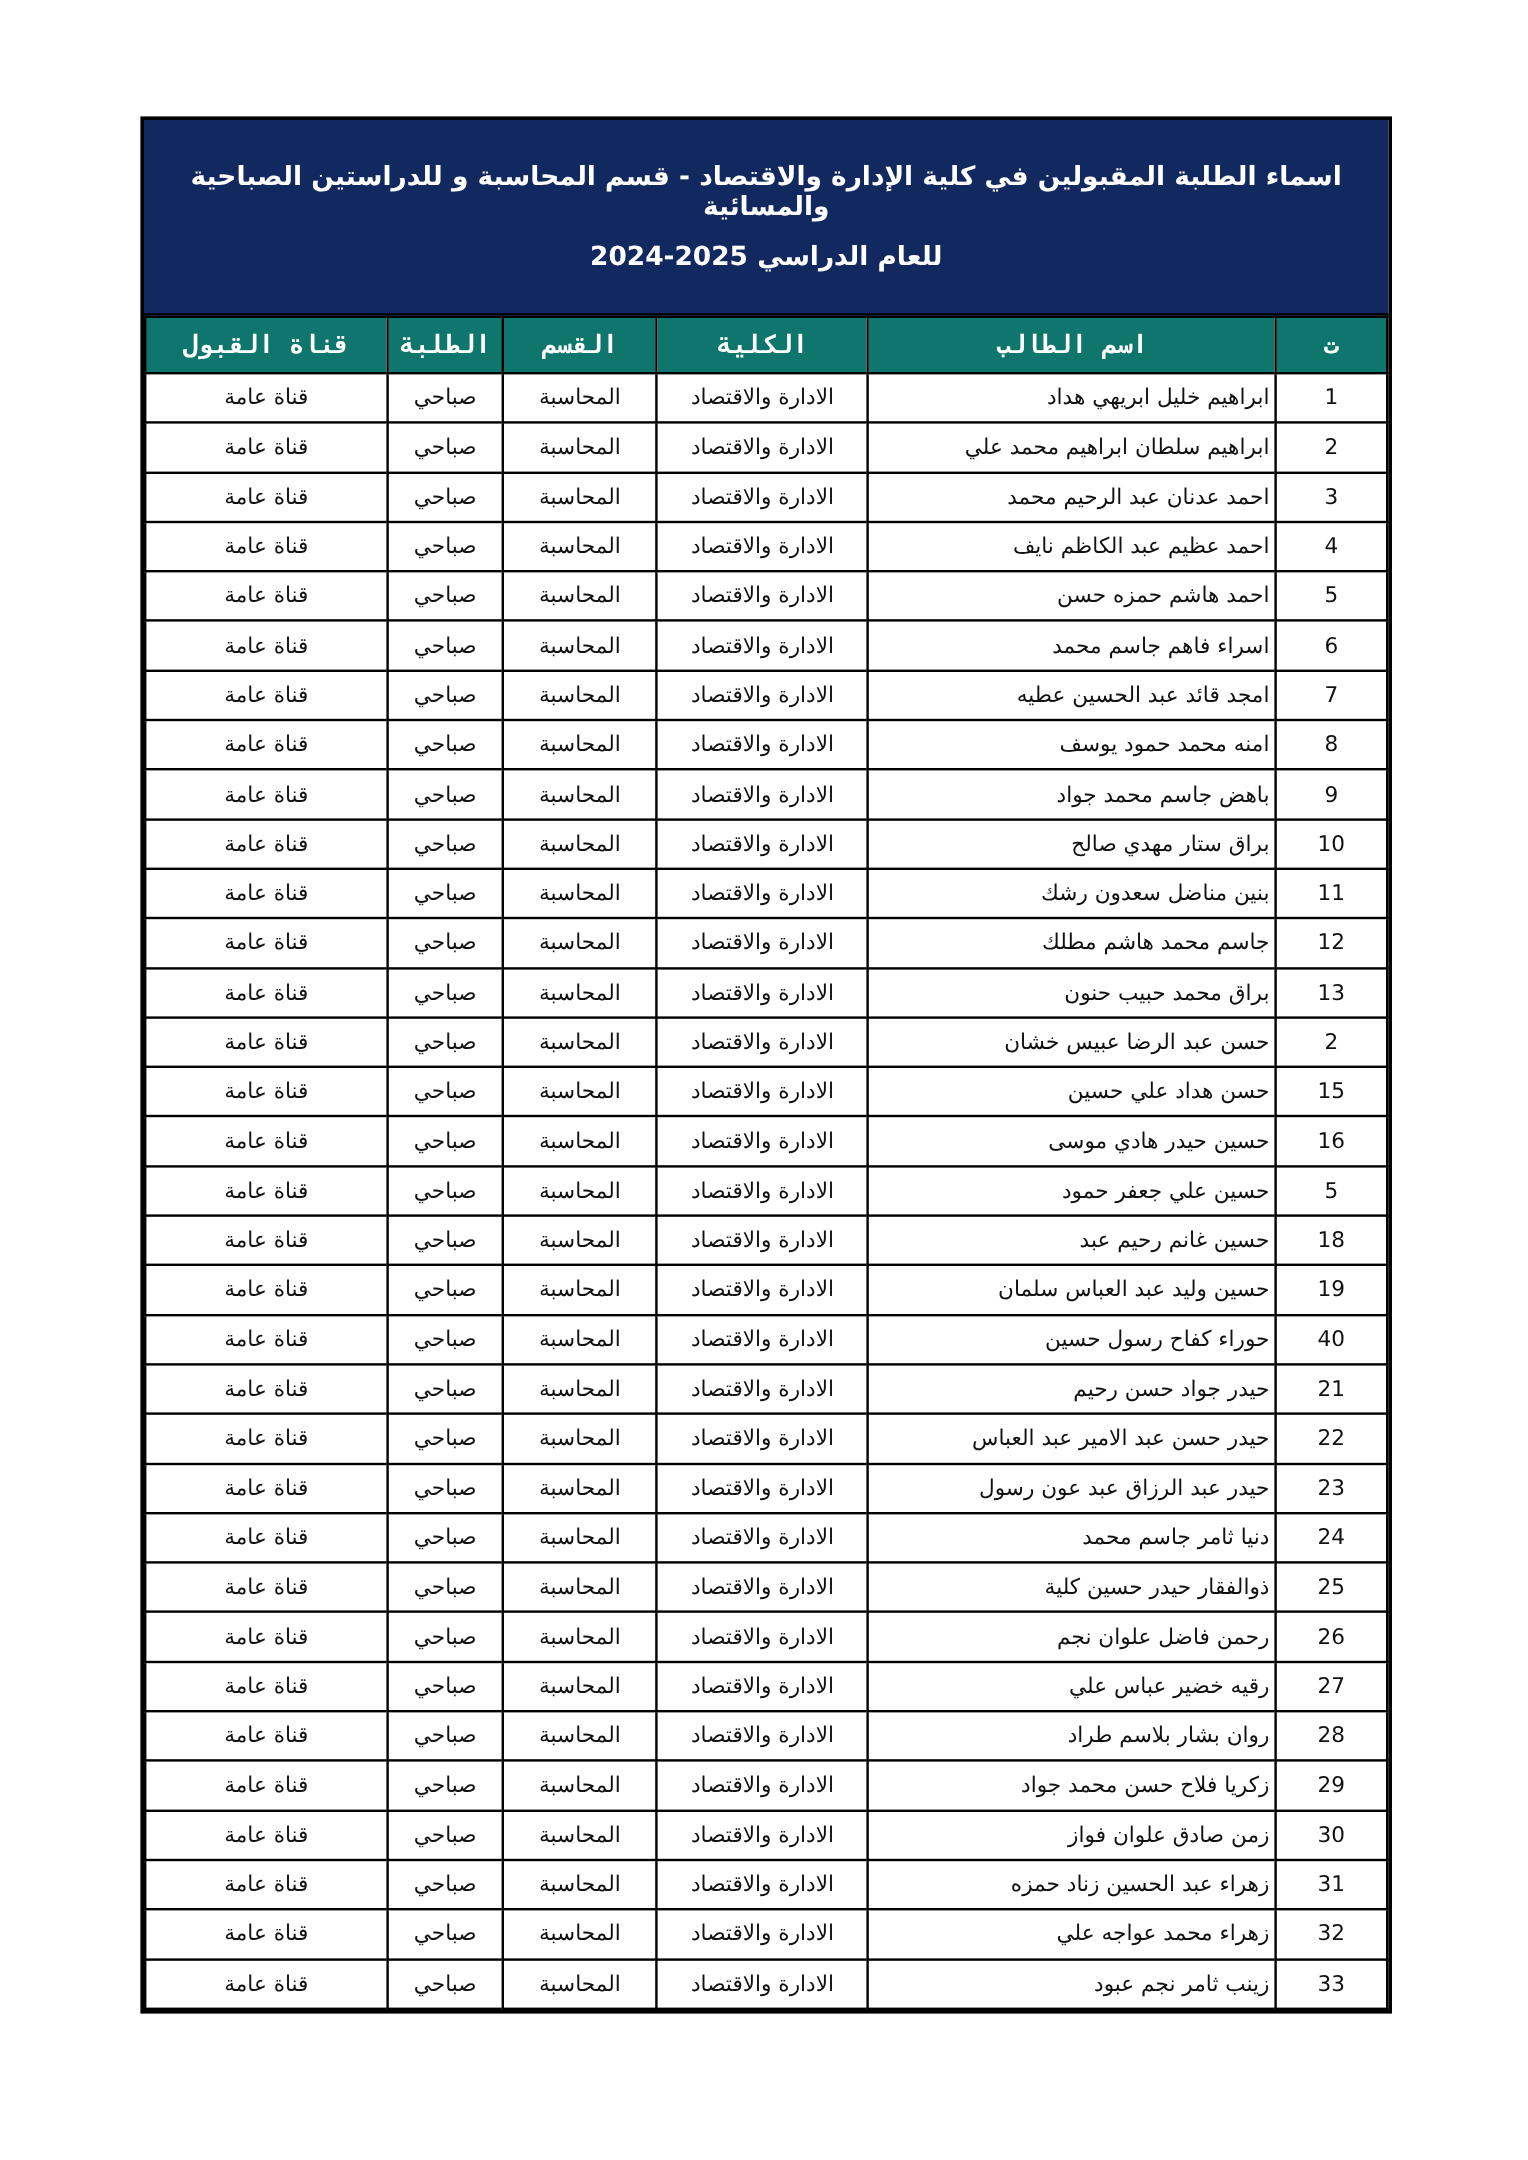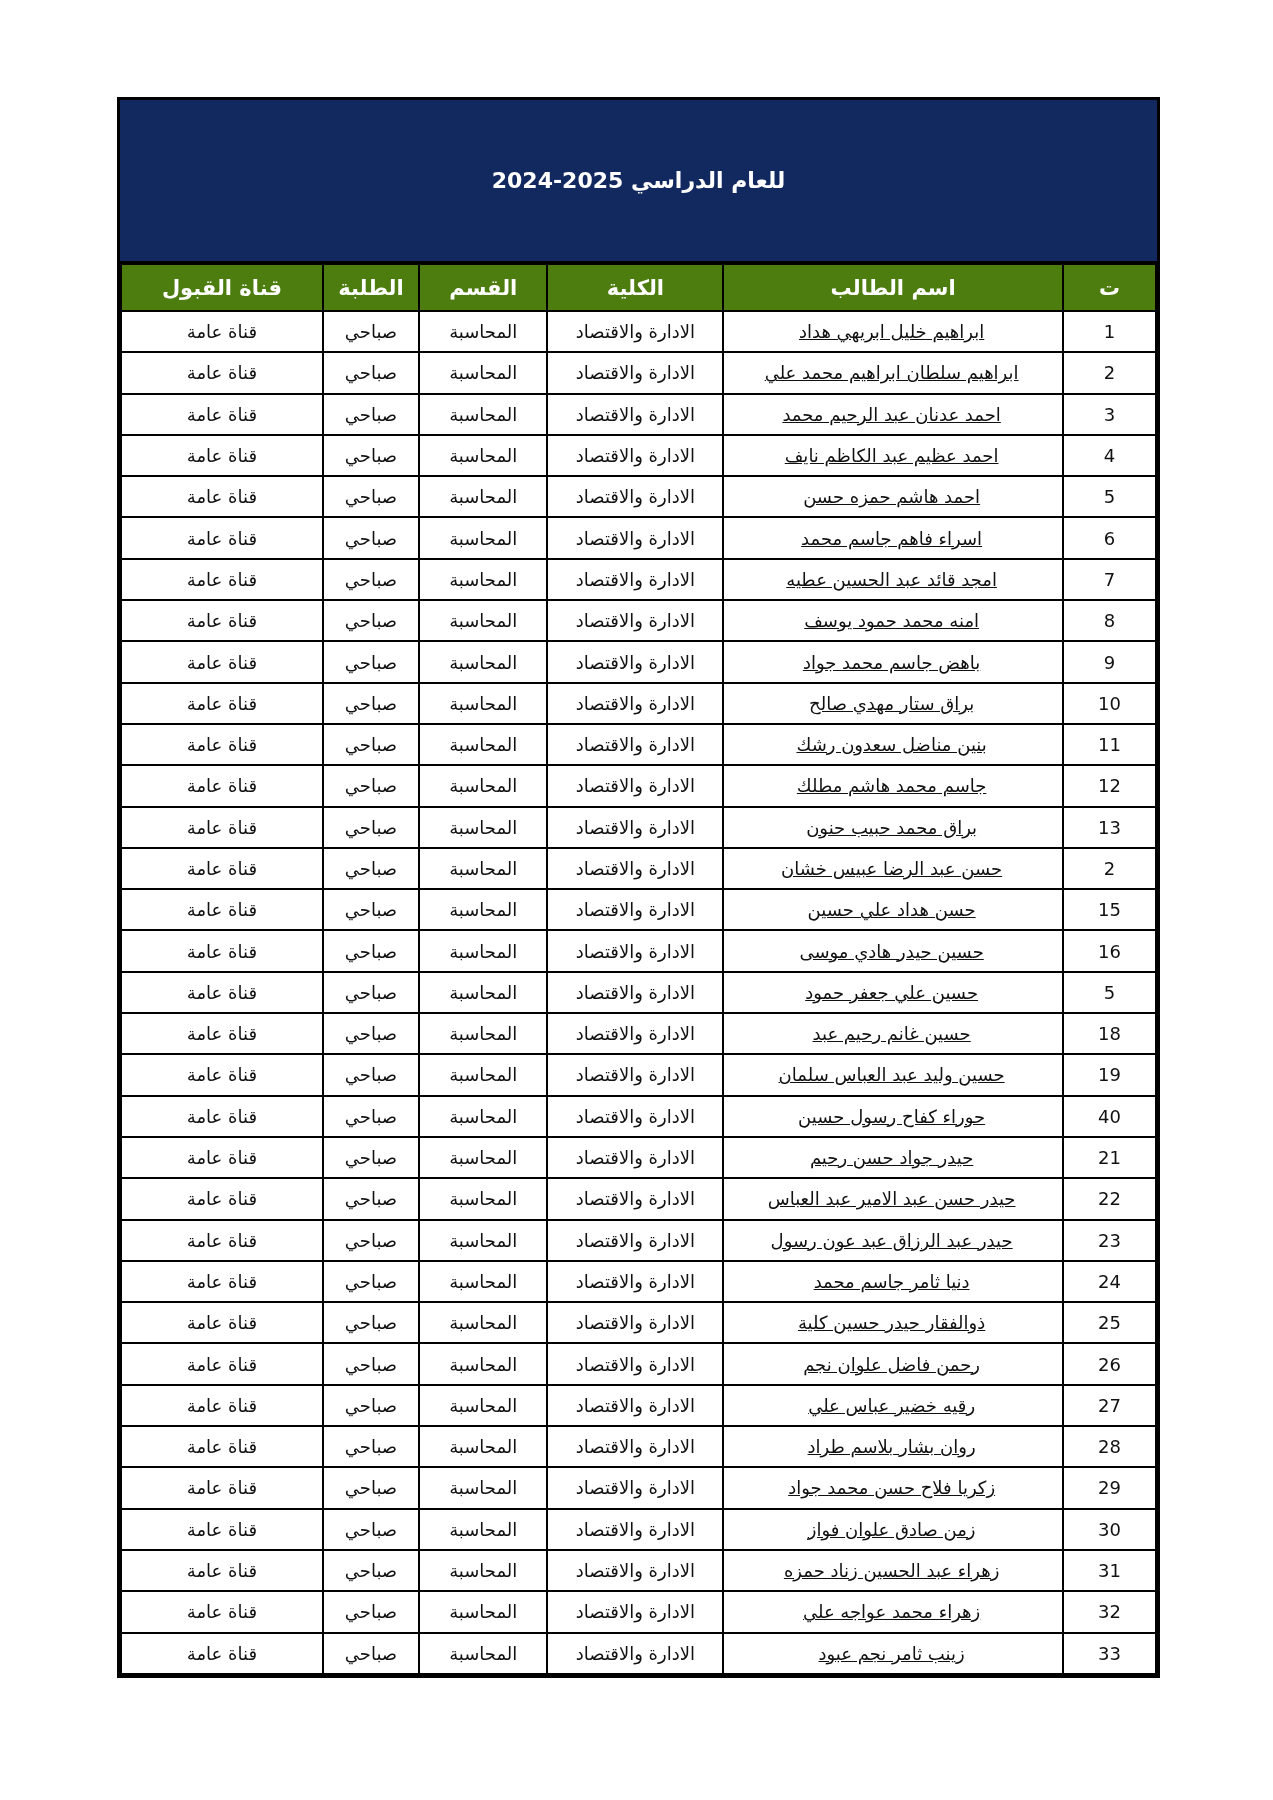--- a/index.html
+++ b/index.html
@@ -48,53 +48,55 @@
   table.students th, table.students td {
     border: 2px solid #000000;
     vertical-align: middle;
     overflow: hidden;
     white-space: nowrap;
   }
   table.students thead tr {
     height: 47px;
   }
   table.students th {
-    background: #4d7c0f;
+    background: #0f766e;
     color: #ffffff;
     font-weight: bold;
     font-size: 21px;
     text-align: center;
+    font-family: Liberation Mono, monospace;
   }
   table.students tbody tr {
     height: 41.3px;
     background: #ffffff;
   }
   table.students td {
     color: #111111;
     font-size: 18px;
     text-align: center;
   }
   table.students td.name-cell {
+    text-align: right;
     padding-right: 4px;
-    text-decoration: underline;
   }
   col.c-idx     { width: 9%; }
   col.c-name    { width: 32.8%; }
   col.c-college { width: 17%; }
   col.c-dept    { width: 12.4%; }
   col.c-study   { width: 9.3%; }
   col.c-channel { width: 19.5%; }
 </style>
 </head>
 <body>
 
 <div class="page">
   <div class="doc">
 
     <div class="title-block">
+      <div class="title-line">اسماء الطلبة المقبولين في كلية الإدارة والاقتصاد - قسم المحاسبة و للدراستين الصباحية والمسائية</div>
       <div class="title-line">للعام الدراسي 2025-2024</div>
     </div>
 
     <table class="students">
       <colgroup>
         <col class="c-idx">
         <col class="c-name">
         <col class="c-college">
         <col class="c-dept">
         <col class="c-study">

